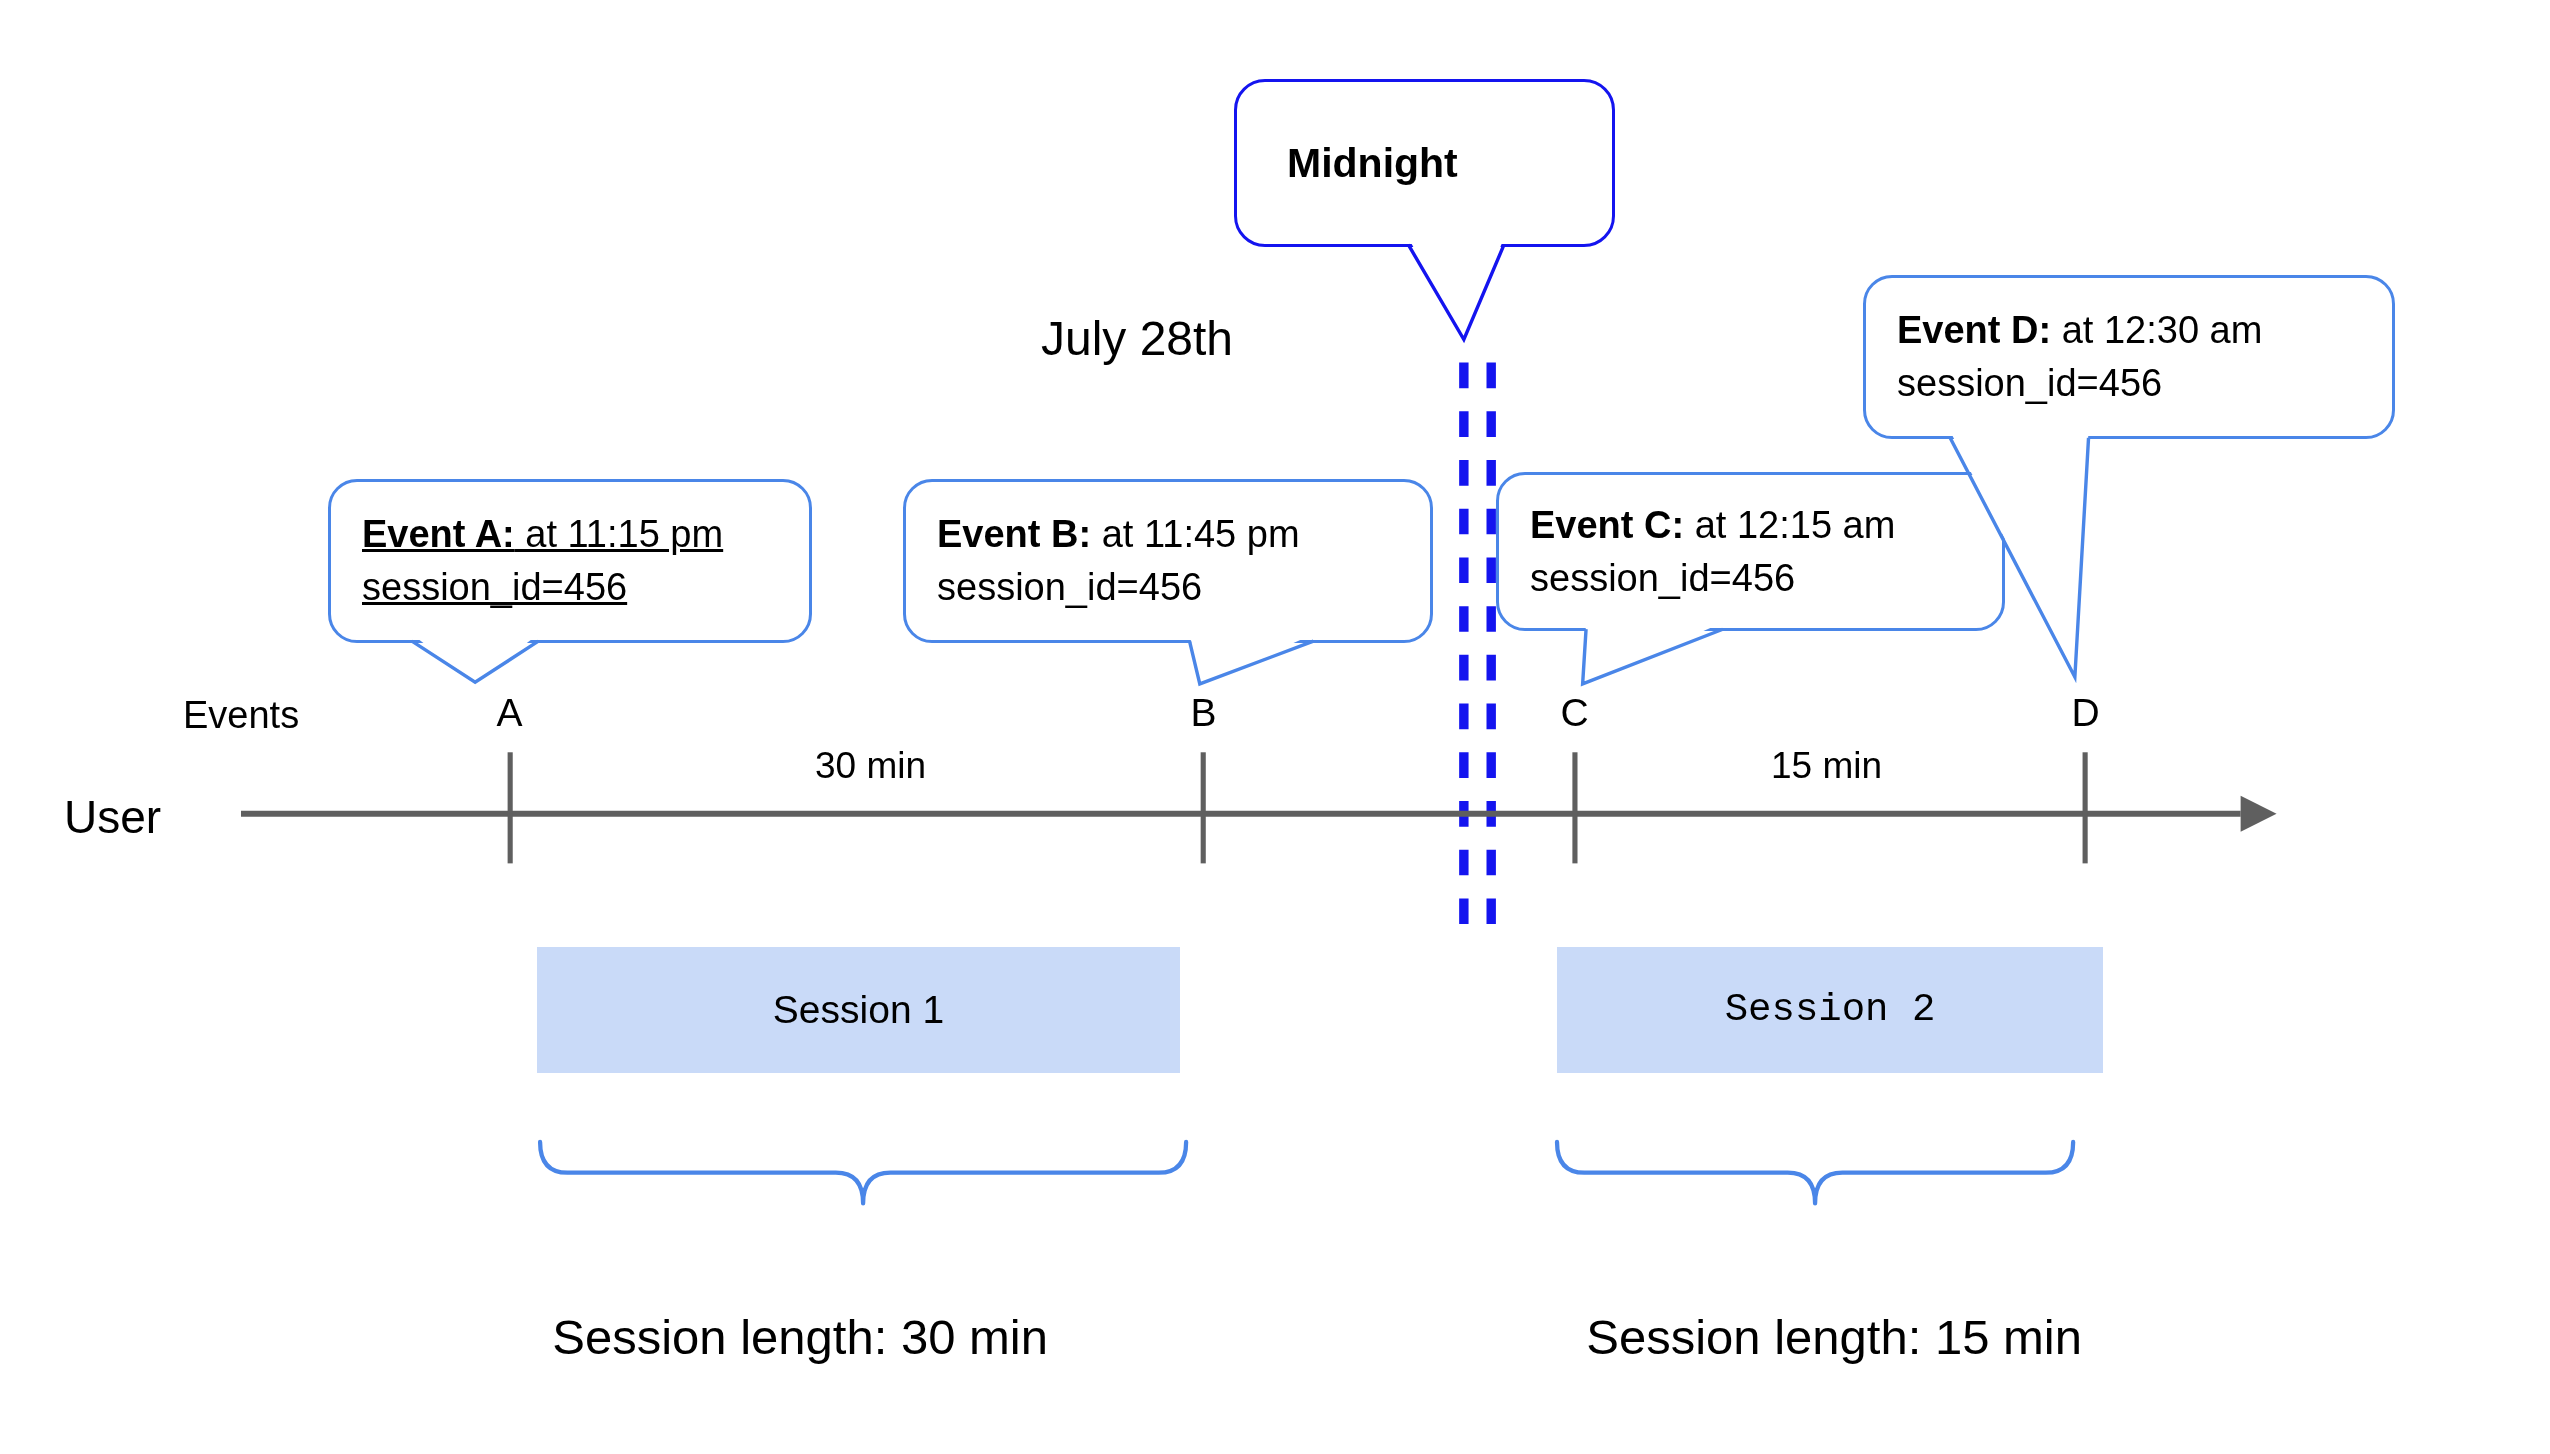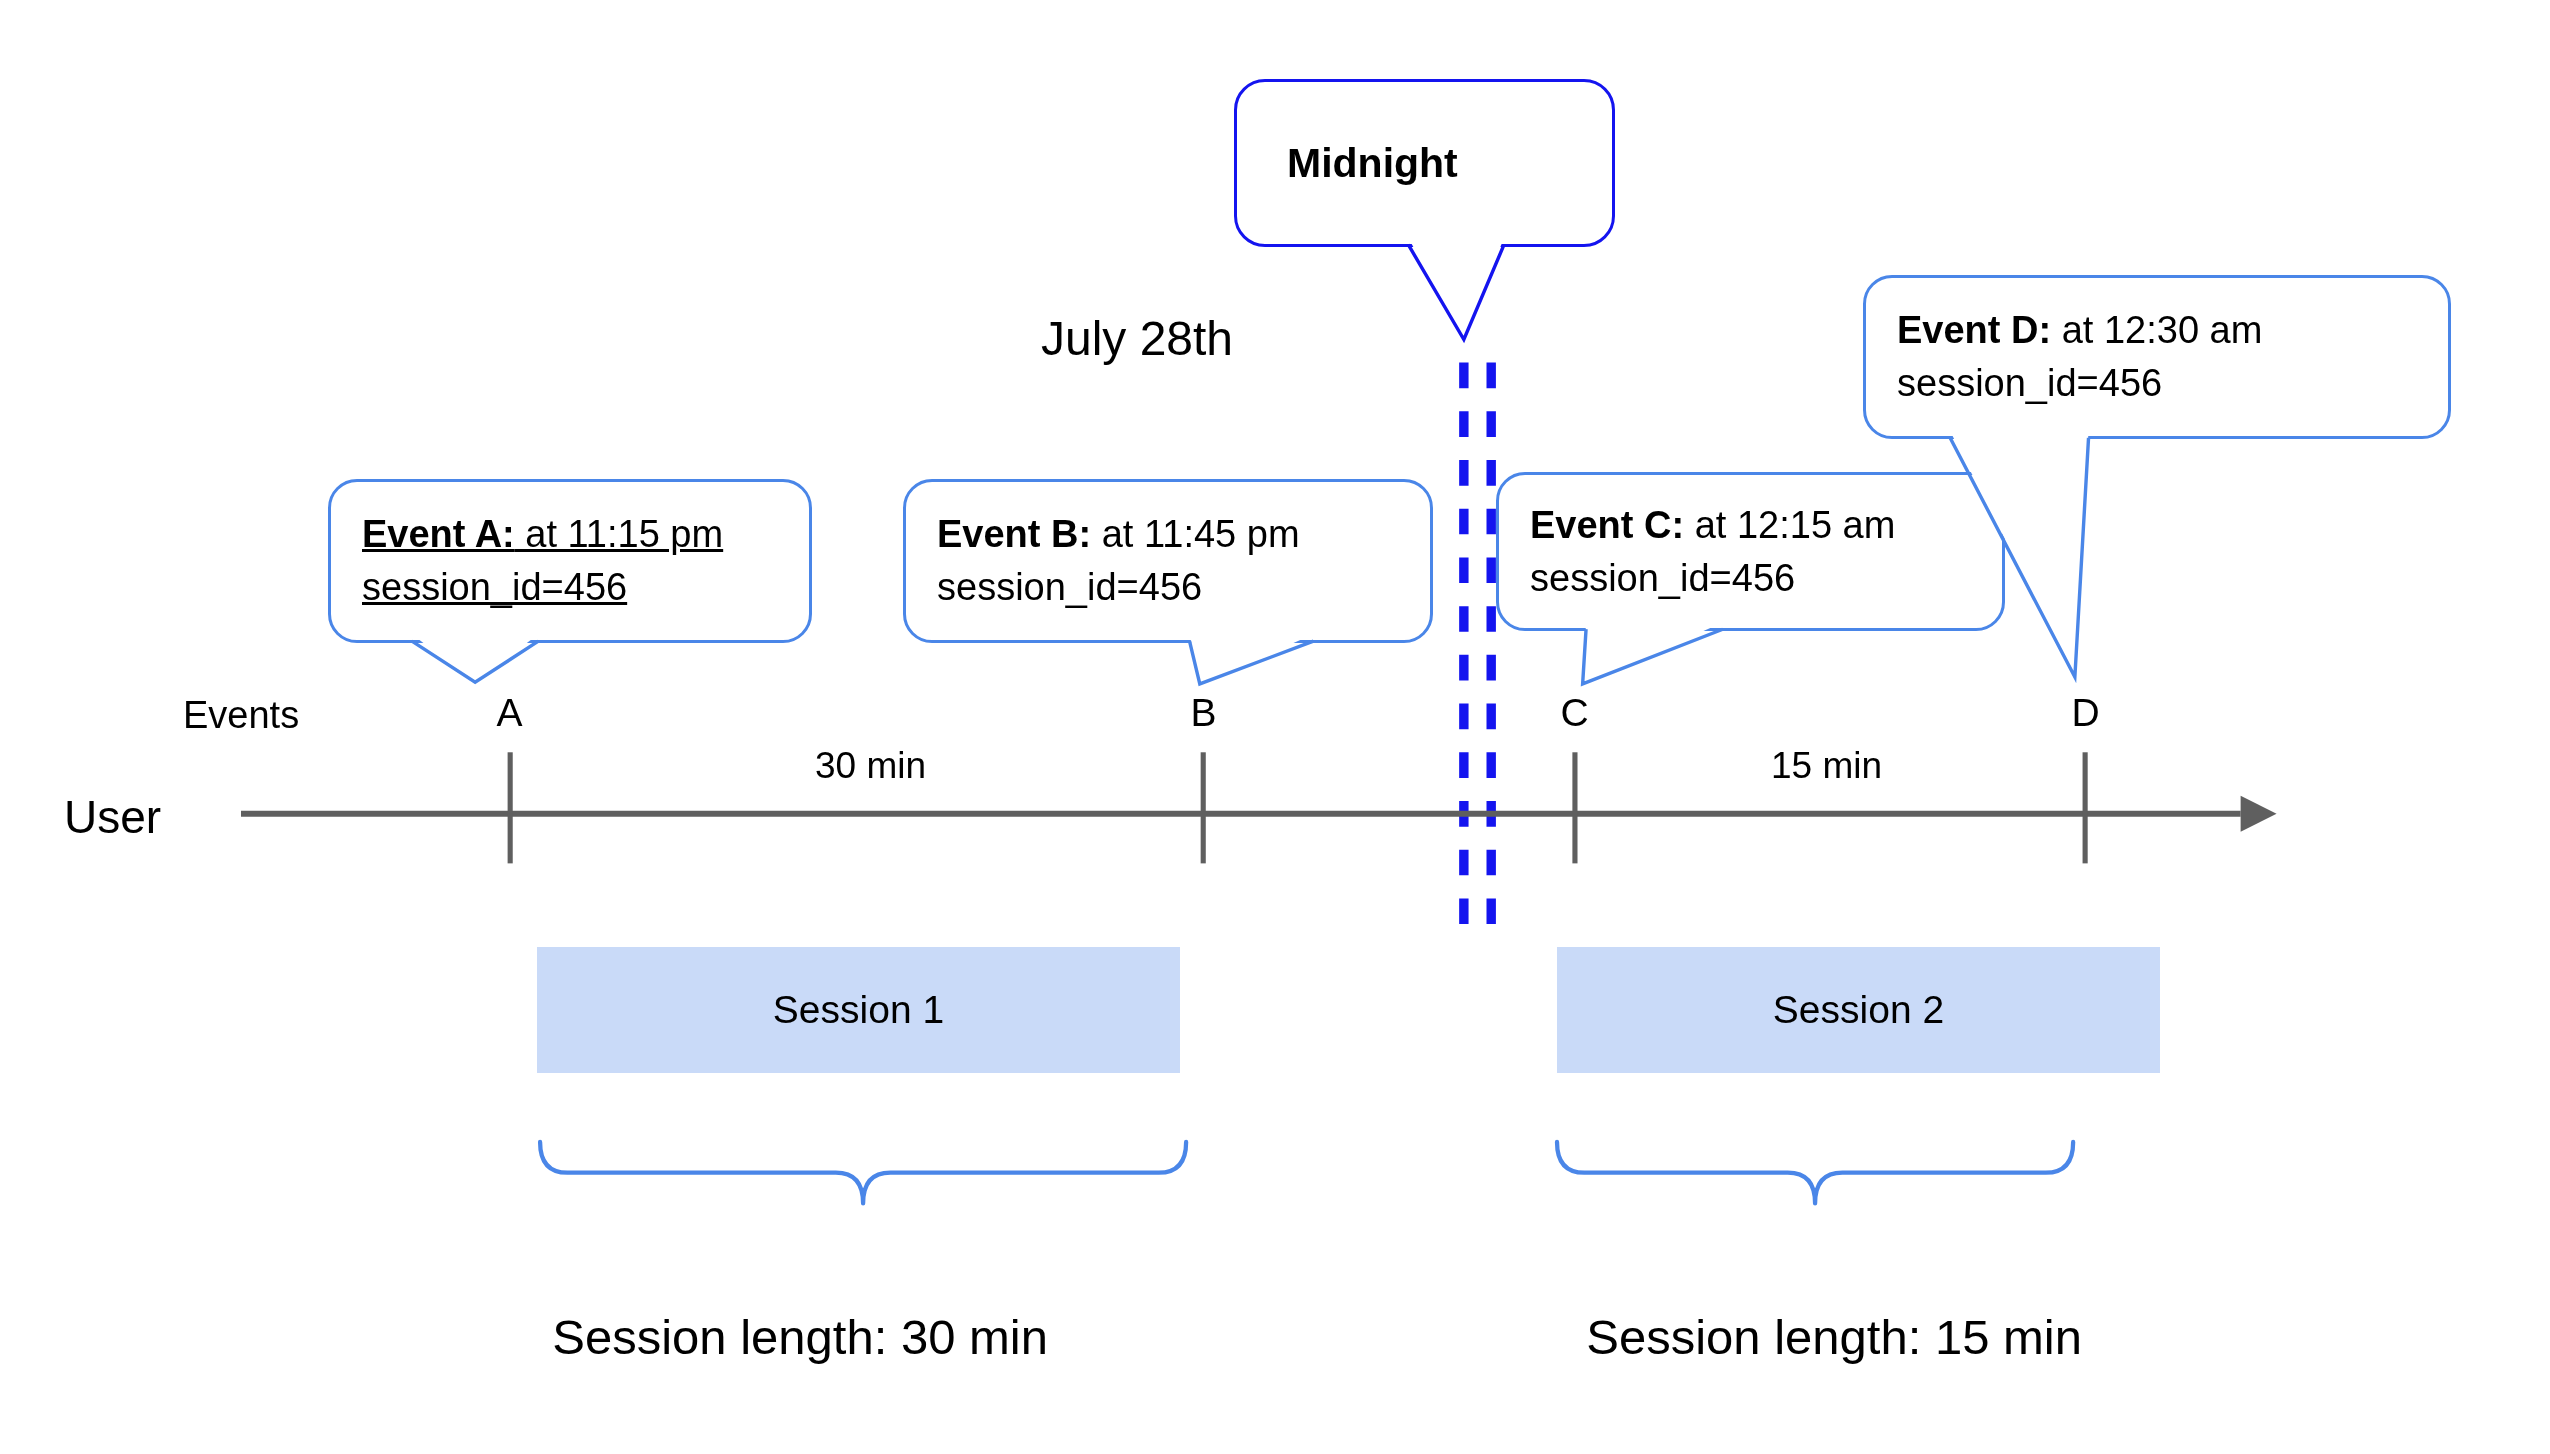--- a/index.html
+++ b/index.html
@@ -27,38 +27,38 @@
   .callout{
     background:#fff;border:3.4px solid var(--accent_blue,#4a86e8);
     border-radius:29px;box-sizing:border-box;
     display:flex;flex-direction:column;justify-content:center;
     padding-left:31px;font-size:38px;line-height:53px;z-index:2;
   }
   .callout b{font-weight:bold;}
   .callout-a{left:328px;top:479px;width:484px;height:164px;text-decoration:underline;}
   .callout-b{left:903px;top:479px;width:530px;height:164px;}
   .callout-c{left:1496px;top:472px;width:509px;height:159px;}
-  .callout-d{left:1863px;top:275px;width:588px;height:164px;}
+  .callout-d{left:1863px;top:275px;width:532px;height:164px;}
 
   
   .events-label{left:183px;top:694px;font-size:38px;}
   .user-label{left:64px;top:790px;font-size:46px;}
   .marker{top:691px;width:85px;font-size:39px;text-align:center;}
   .marker-a{left:467px;} .marker-b{left:1161px;} .marker-c{left:1532px;} .marker-d{left:2043px;}
   .gap-label{top:745px;width:171px;font-size:37px;text-align:center;}
   .gap-1{left:785px;} .gap-2{left:1741px;}
 
   
   .session-box{
     background:var(--session_fill,#c9daf8);
     display:flex;align-items:center;justify-content:center;
     font-size:39px;z-index:1;
   }
   .session-1{left:537px;top:947px;width:643px;height:126px;}
-  .session-2{left:1557px;top:947px;width:603px;height:126px;}
+  .session-2{left:1557px;top:947px;width:546px;height:126px;font-family:Liberation Mono, monospace;}
 
   .length-label{top:1309px;width:530px;font-size:49px;text-align:right;}
   .length-1{left:518px;} .length-2{left:1552px;}
 
   
   .overlay{position:absolute;left:0;top:0;z-index:3;pointer-events:none;}
   .axis-stroke{stroke:var(--axis_gray,#5f5f5f);}
   .axis-fill{fill:var(--axis_gray,#5f5f5f);}
   .dash-stroke{stroke:var(--strong_blue,#1414ef);}
   .accent-stroke{stroke:var(--accent_blue,#4a86e8);}

